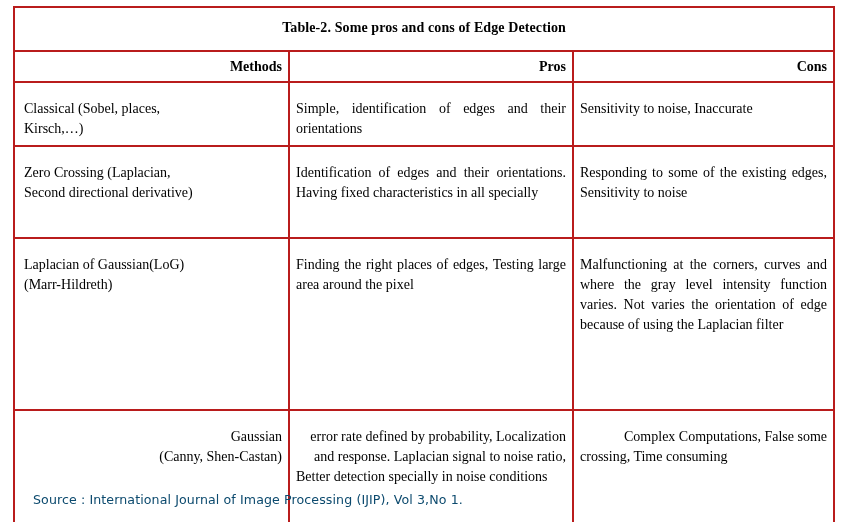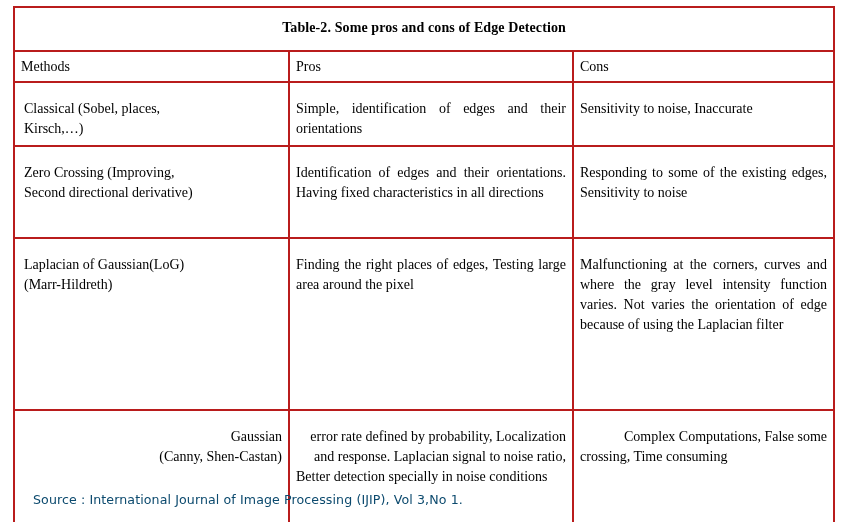--- a/index.html
+++ b/index.html
@@ -47,24 +47,25 @@
   .title-cell {
     text-align: center;
     font-weight: bold;
     font-size: 16.5px;
     padding-top: 10px !important;
     padding-bottom: 12px !important;
     letter-spacing: 0.1px;
   }
   
   .hdr-cell {
-    font-weight: normal;
+    font-weight: bold;
     font-size: 16px;
     padding-top: 5px !important;
     padding-bottom: 4px !important;
+    text-align: right;
   }
   
   .m-cell {
     text-align: left;
   }
   .j-cell {
     text-align: justify;
     text-align-last: left;
     -moz-text-align-last: left;
   }
@@ -116,24 +117,24 @@
           <td class="m-cell">
             <span class="indent-line">Classical (Sobel, places,</span>
             <span class="indent-line">Kirsch,…)</span>
           </td>
           <td class="j-cell">Simple, identification of edges and their orientations</td>
           <td class="j-cell">Sensitivity to noise, Inaccurate</td>
         </tr>
 
         <tr class="row-h2">
           <td class="m-cell">
-            <span class="indent-line">Zero Crossing (Improving,</span>
+            <span class="indent-line">Zero Crossing (Laplacian,</span>
             <span class="indent-line">Second directional derivative)</span>
           </td>
-          <td class="j-cell">Identification of edges and their orientations. Having fixed characteristics in all directions</td>
+          <td class="j-cell">Identification of edges and their orientations. Having fixed characteristics in all specially</td>
           <td class="j-cell">Responding to some of the existing edges, Sensitivity to noise</td>
         </tr>
 
         <tr class="row-h3">
           <td class="m-cell">
             <span class="indent-line">Laplacian of Gaussian(LoG)</span>
             <span class="indent-line">(Marr-Hildreth)</span>
           </td>
           <td class="j-cell">Finding the right places of edges, Testing large area around the pixel</td>
           <td class="j-cell">Malfunctioning at the corners, curves and where the gray level intensity function varies. Not varies the orientation of edge because of using the Laplacian filter</td>

